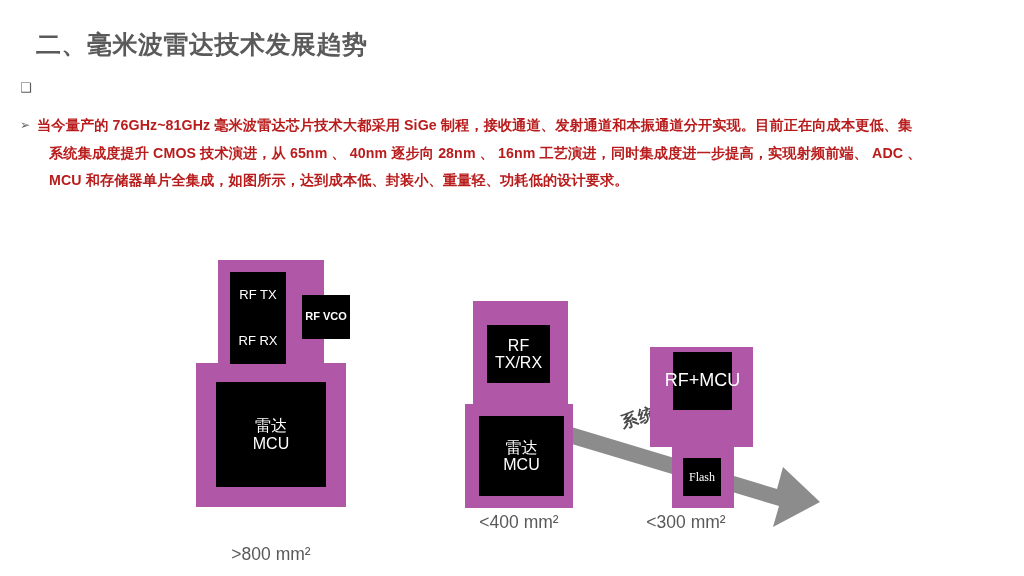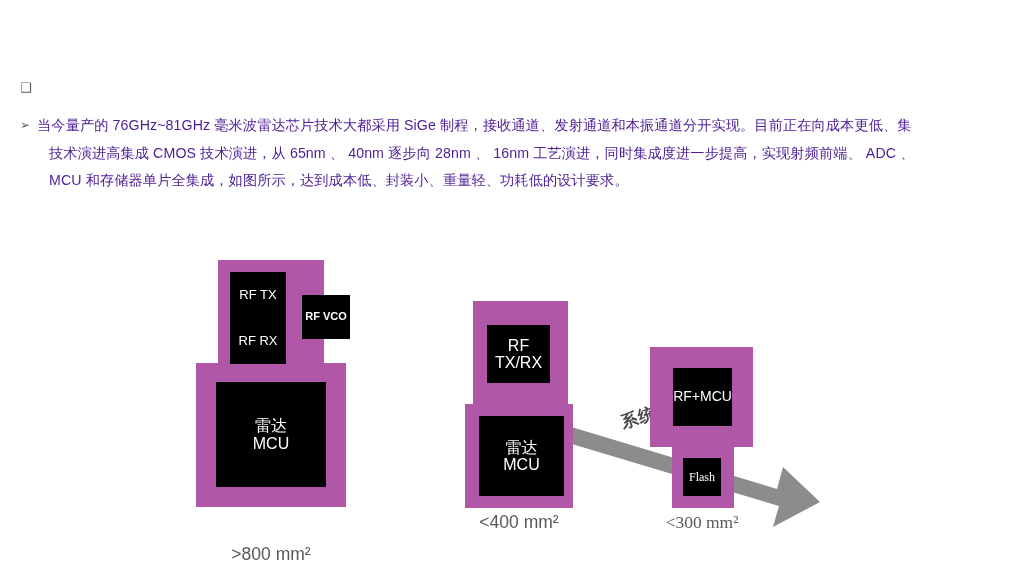--- a/index.html
+++ b/index.html
@@ -71,23 +71,23 @@
     font-size: 12px;
     line-height: 27px;
     color: #666666;
     font-family: "DejaVu Sans", sans-serif;
   }
   .para-block {
     width: 968px;
   }
   .para-line {
     font-size: 14.2px;
-    font-weight: normal;
+    font-weight: bold;
     line-height: 27.5px;
-    color: #4c1d95;
+    color: #b91c1c;
     white-space: nowrap;
     letter-spacing: 0.1px;
   }
   .para-line.indent {
     padding-left: 12px;
   }
 
   
   .diagram {
     position: absolute;
@@ -146,30 +146,31 @@
     transform-origin: left top;
     white-space: nowrap;
     letter-spacing: 1px;
   }
 </style>
 </head>
 <body>
 
 <div class="slide">
 
+  <div class="slide-title">二、毫米波雷达技术发展趋势</div>
 
   <div class="bullet-row bullet-l1">
     <span class="bullet-mark">❑</span>
   </div>
 
   <div class="bullet-row bullet-l2">
     <span class="bullet-mark">➢</span>
     <div class="para-block">
       <div class="para-line">当今量产的 76GHz~81GHz 毫米波雷达芯片技术大都采用 SiGe 制程，接收通道、发射通道和本振通道分开实现。目前正在向成本更低、集</div>
-      <div class="para-line indent">技术演进高集成 CMOS 技术演进，从 65nm 、 40nm 逐步向 28nm 、 16nm 工艺演进，同时集成度进一步提高，实现射频前端、 ADC 、</div>
+      <div class="para-line indent">系统集成度提升 CMOS 技术演进，从 65nm 、 40nm 逐步向 28nm 、 16nm 工艺演进，同时集成度进一步提高，实现射频前端、 ADC 、</div>
       <div class="para-line indent">MCU 和存储器单片全集成，如图所示，达到成本低、封装小、重量轻、功耗低的设计要求。</div>
     </div>
   </div>
 
   <div class="diagram">
 
     <div class="arrow-wrap">
       <svg width="340" height="125" viewBox="0 0 340 125">
         <polygon points="0,5 262,84 268,62 305,97 258,122 264,101 0,22" fill="#8c8c8c"></polygon>
       </svg>
@@ -212,24 +213,24 @@
         <span>MCU</span>
       </div>
 
       <div class="area-label" style="left:305px; top:312px; width:108px;">&lt;400 mm²</div>
     </div>
 
     <div class="pkg">
       <div class="pkg-block" style="left:490px; top:147px; width:103px; height:100px;"></div>
       <div class="pkg-block" style="left:512px; top:244px; width:62px; height:64px;"></div>
 
-      <div class="die" style="left:513px; top:168px; width:59px; height:58px; font-size:14px;">
+      <div class="die" style="left:513px; top:152px; width:59px; height:58px; font-size:18px;">
         <span>RF+MCU</span>
       </div>
       <div class="die" style="left:523px; top:258px; width:38px; height:38px; font-size:12px;font-family:Liberation Serif, serif;">
         <span>Flash</span>
       </div>
 
-      <div class="area-label" style="left:488px; top:312px; width:108px;font-family:Liberation Serif, serif;">&lt;300 mm²</div>
+      <div class="area-label" style="left:472px; top:312px; width:108px;">&lt;300 mm²</div>
     </div>
 
   </div>
 </div>
 
 </body></html>

